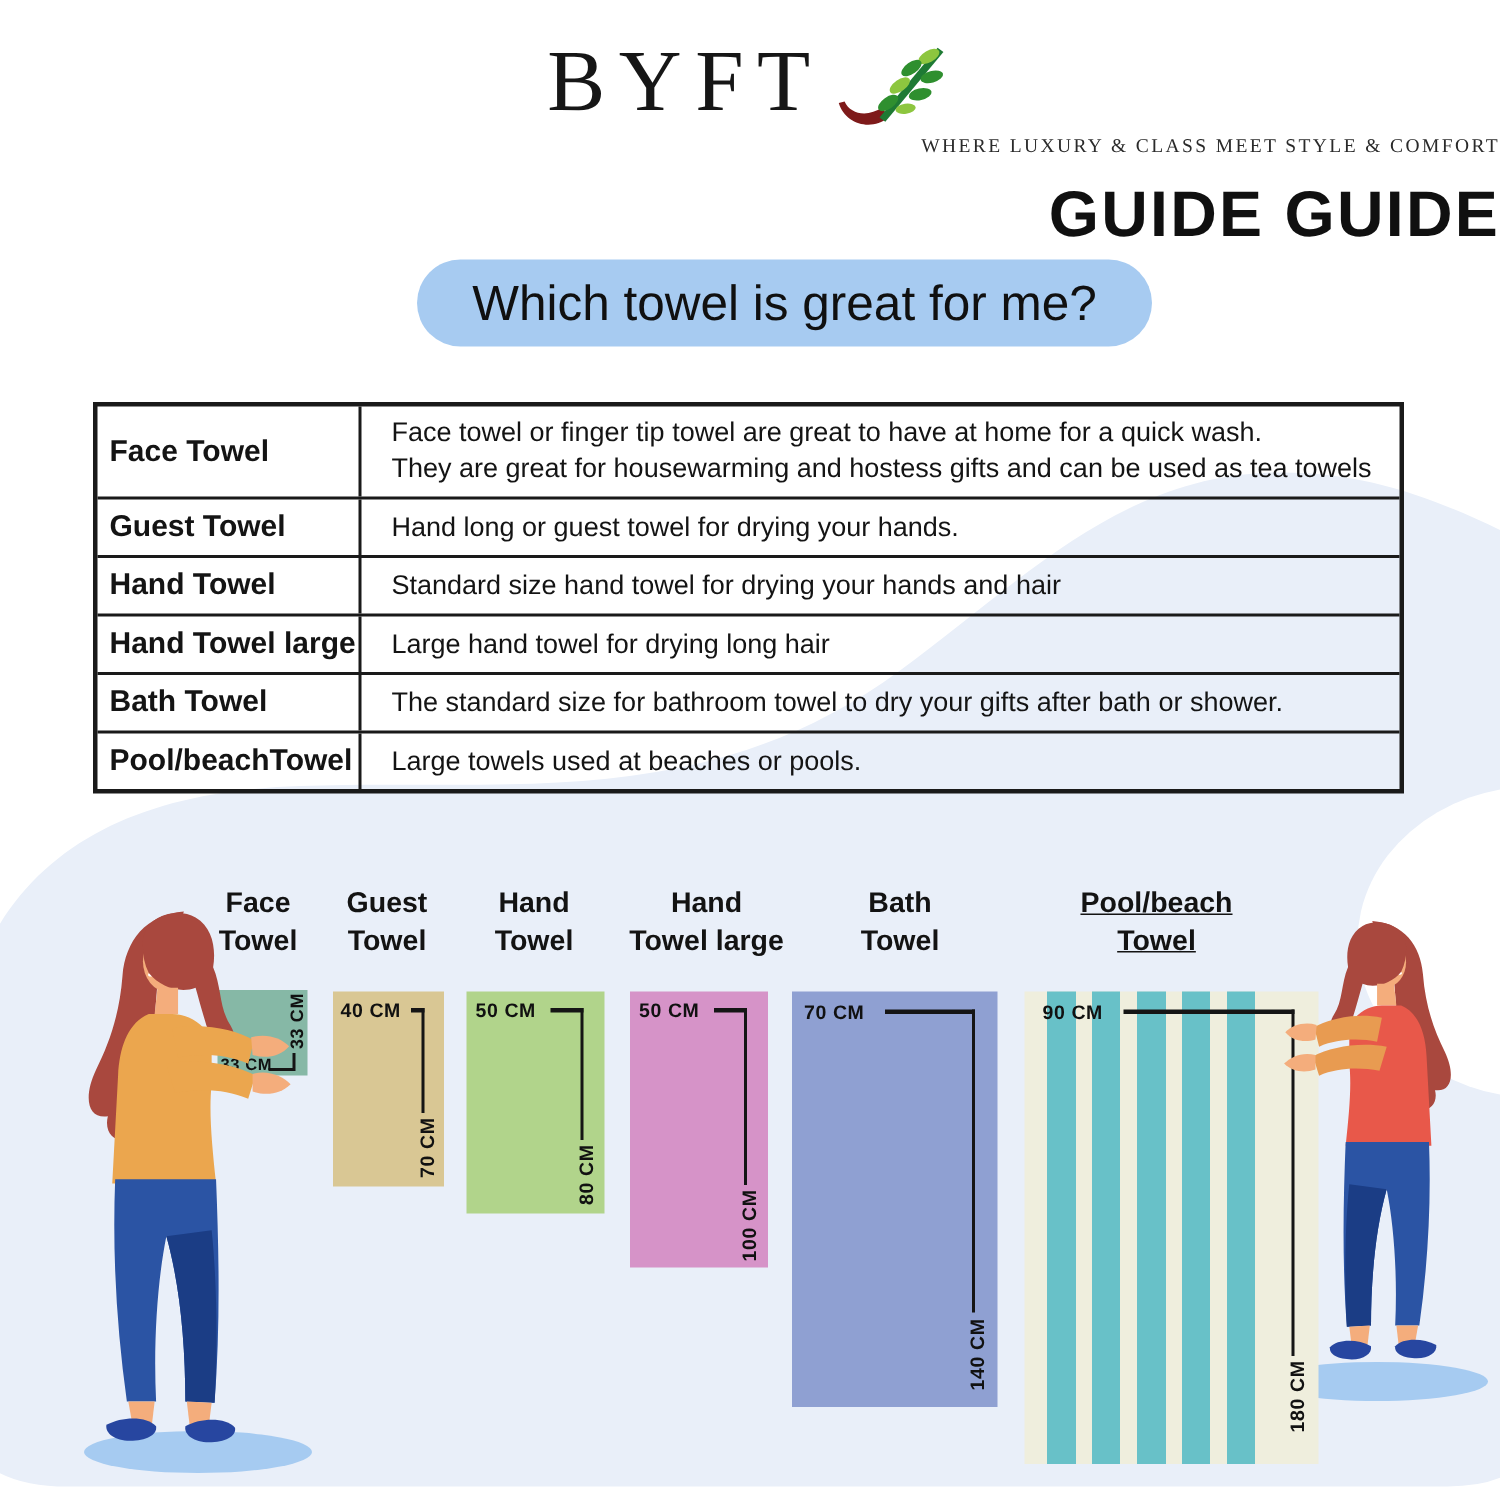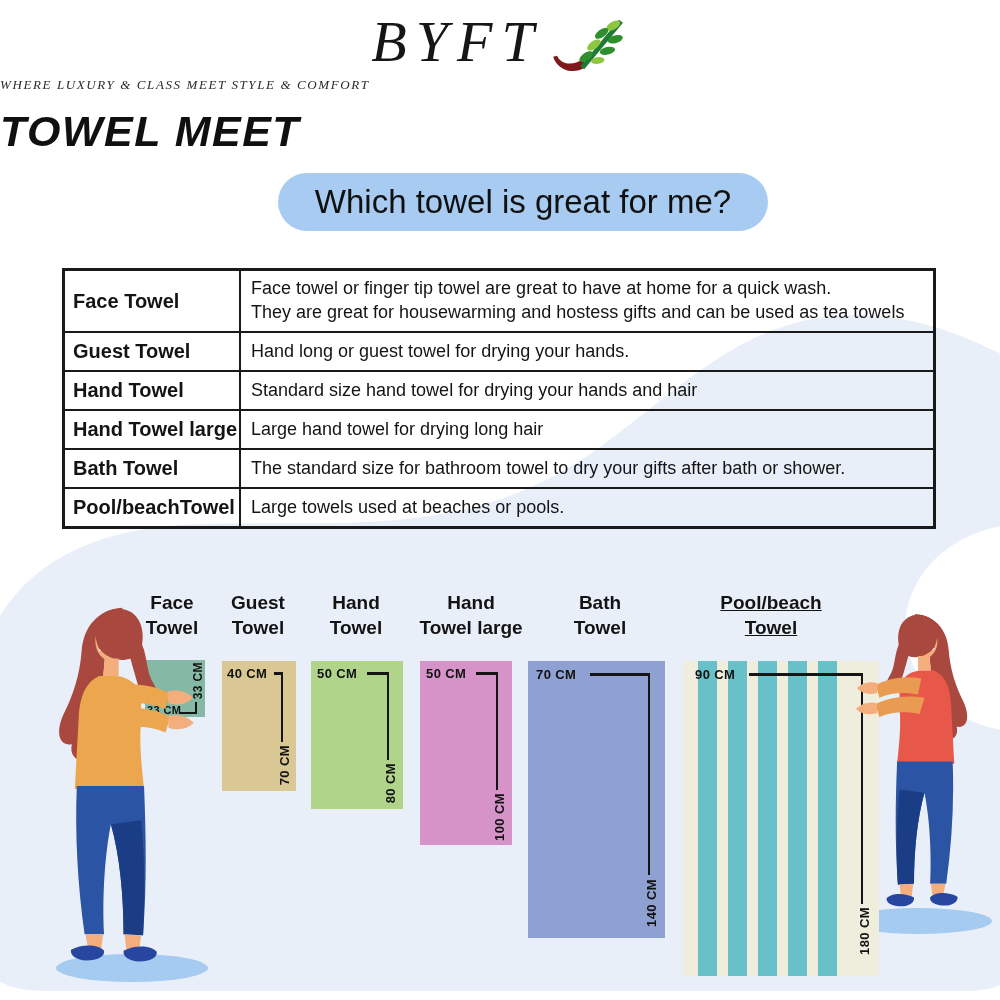--- a/index.html
+++ b/index.html
@@ -4,21 +4,21 @@
 <style>
   html,body { margin:0; padding:0; }
   .page {
     position:relative; width:1000px; height:1000px; overflow:hidden;
     background:#ffffff; font-family:"Liberation Sans", sans-serif; color:#141414;
   }
   .bg-svg { position:absolute; left:0; top:0; z-index:0; }
   .content { position:absolute; inset:0; z-index:1; }
 
   
-  .header { position:absolute; top:12px; left:0; width:100%; text-align:left;font-style:italic; }
+  .header { position:absolute; top:24px; left:0; width:100%; text-align:right; }
   .brand-row { display:flex; justify-content:center; align-items:flex-start; gap:8px; }
   .brand {
     font-family:"Liberation Serif", serif; font-size:58px; line-height:60px;
     letter-spacing:9px; color:#161616; font-weight:500;
   }
   .leaf-svg { margin-top:2px; }
   .tagline {
     font-family:"Liberation Serif", serif; font-size:13px; letter-spacing:1.6px;
     color:#2a2a2a; margin-top:1px;
   }
@@ -33,21 +33,21 @@
   .info-table { position:absolute; left:62px; top:268px; width:868px; border:3px solid #1a1a1a; }
   .t-row { display:flex; border-top:2px solid #1a1a1a; height:37px; }
   .t-row:first-child { border-top:none; }
   .t-row.tall { height:60px; }
   .t-label {
     width:166px; flex:0 0 166px; border-right:2.5px solid #1a1a1a;
     font-weight:700; font-size:20px; display:flex; align-items:center; padding-left:8px;
   }
   .t-desc {
     flex:1; font-size:18px; line-height:1.32; display:flex; align-items:center;
-    padding-left:10px; padding-right:4px; white-space:pre-line;
+    padding-left:20px; padding-right:4px; white-space:pre-line;
   }
 
   
   .size-label {
     position:absolute; top:591px; font-size:19px; font-weight:700; line-height:1.3;
     text-align:center; white-space:pre-line; color:#131313;
   }
   .sl-0 { left:132px; width:80px; }
   .sl-1 { left:218px; width:80px; }
   .sl-2 { left:316px; width:80px; }
@@ -165,21 +165,21 @@
           <ellipse cx="64" cy="12" rx="8" ry="4" fill="#8dc63f" transform="rotate(-30 64 12)"></ellipse>
           <ellipse cx="52" cy="20" rx="8" ry="4" fill="#2f8f2f" transform="rotate(-35 52 20)"></ellipse>
           <ellipse cx="66" cy="26" rx="8" ry="4" fill="#2f8f2f" transform="rotate(-15 66 26)"></ellipse>
           <ellipse cx="44" cy="32" rx="8" ry="4" fill="#8dc63f" transform="rotate(-35 44 32)"></ellipse>
           <ellipse cx="58" cy="38" rx="8" ry="4" fill="#2f8f2f" transform="rotate(-12 58 38)"></ellipse>
           <ellipse cx="36" cy="44" rx="8" ry="4" fill="#2f8f2f" transform="rotate(-35 36 44)"></ellipse>
           <ellipse cx="48" cy="48" rx="7" ry="3.5" fill="#8dc63f" transform="rotate(-8 48 48)"></ellipse>
         </svg>
       </div>
       <div class="tagline">WHERE LUXURY &amp; CLASS MEET STYLE &amp; COMFORT</div>
-      <div class="title">TOWEL MEET</div>
+      <div class="title">GUIDE GUIDE</div>
     </div>
 
     <div class="banner">Which towel is great for me?</div>
 
     <div class="info-table">
       <div class="t-row tall">
         <div class="t-label">Face Towel</div>
         <div class="t-desc">Face towel or finger tip towel are great to have at home for a quick wash.
 They are great for housewarming and hostess gifts and can be used as tea towels</div>
       </div>

